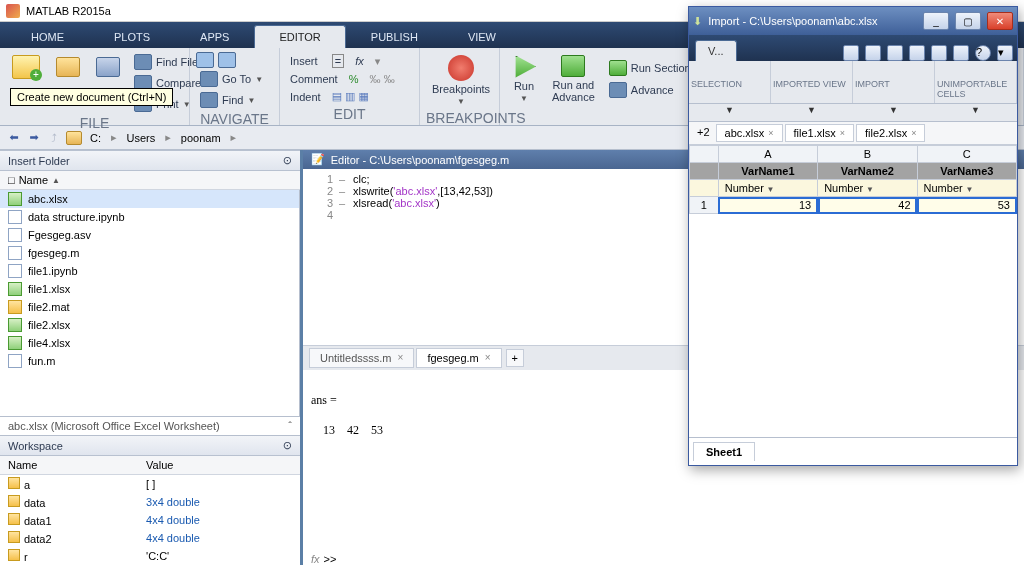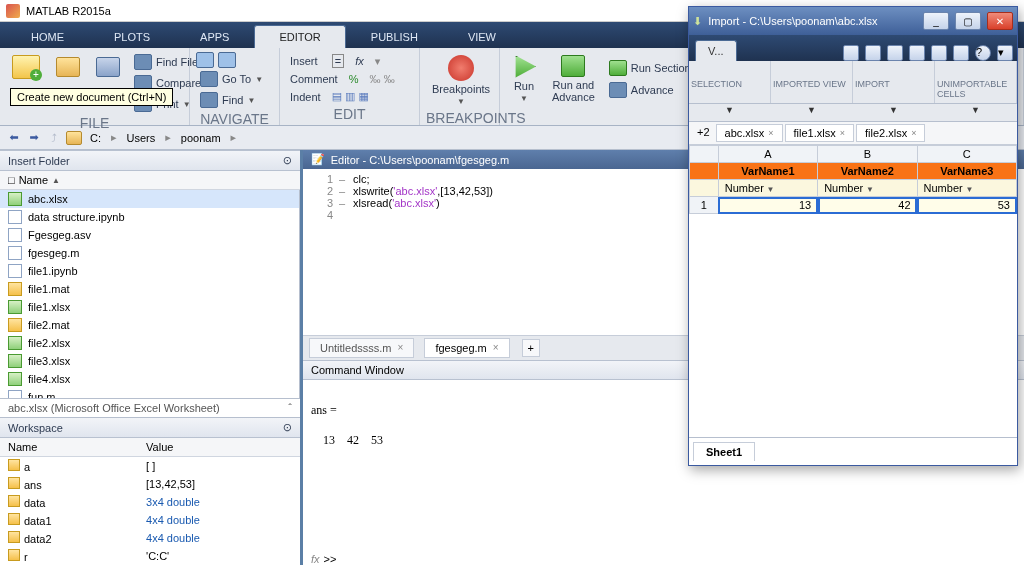--- a/index.html
+++ b/index.html
@@ -43,21 +43,21 @@
 .wstable td.val{color:#1a5ab0;}
 .center{flex:1;display:flex;flex-direction:column;background:#fff;border-left:3px solid #5b7fa6}
 .ed-title{background:linear-gradient(#5f7fac,#4a6691);color:#fff;padding:3px 8px;display:flex;align-items:center;gap:6px;font-size:11px}
 .ed-body{flex:1;padding:4px 0;font-family:Consolas,monospace;font-size:12px;overflow:auto;position:relative}
 .ed-line{display:flex;padding:0 6px}
 .ed-line .ln{width:30px;text-align:right;color:#888;padding-right:6px}
 .ed-line .dash{width:14px;color:#888}
 .ed-line .code{white-space:pre}
 .kw{color:#000}
 .str{color:#a335c7}
-.ed-tabs{border-top:1px solid #c6cdd9;background:#e6e9ee;display:flex;align-items:center;padding:2px 6px;gap:10px}
+.ed-tabs{border-top:1px solid #c6cdd9;background:#e6e9ee;display:flex;align-items:center;padding:2px 6px;gap:2px}
 .ed-tab{background:#f7f8fa;border:1px solid #c6cdd9;padding:3px 10px;display:flex;align-items:center;gap:6px;font-size:11px;color:#555;cursor:pointer}
 .ed-tab.active{background:#fff;color:#000}
 .ed-tab .x{color:#888;font-size:10px}
 .addtab{width:18px;height:18px;border:1px solid #c6cdd9;background:#f7f8fa;display:flex;align-items:center;justify-content:center;cursor:pointer;margin-left:2px}
 .cmd-title{background:linear-gradient(#f2f4f8,#e0e5ee);border-top:1px solid #b8c1d0;border-bottom:1px solid #b8c1d0;padding:3px 8px;font-size:11px}
 .cmd-body{flex:1;padding:8px;font-family:Liberation Serif, serif;font-size:12px;white-space:pre}
 .prompt{display:flex;align-items:center;gap:4px;padding:0 8px;font-family:Consolas,monospace}
 .import-win{position:absolute;left:688px;top:6px;width:330px;height:460px;background:#f0f3f7;border:1px solid #3b5aa0;box-shadow:2px 4px 12px rgba(0,0,0,.35);display:flex;flex-direction:column}
 .iw-title{height:28px;background:linear-gradient(#6d8fc1,#3e5f98);display:flex;align-items:center;padding:0 4px;gap:6px}
 .iw-title .t{flex:1;color:#fff;font-size:11px;white-space:nowrap;overflow:hidden}
@@ -69,21 +69,21 @@
 .iw-sg{flex:1;text-align:left;font-size:9px;color:#6a7689;padding:18px 2px 4px;border-right:1px solid #c6cdd9;position:relative}
 .iw-sg::after{content:"▼";position:absolute;left:50%;bottom:-12px;transform:translateX(-50%);font-size:9px;color:#333}
 .iw-drop{height:18px;background:#e6e9ee;border-bottom:1px solid #b6bfce}
 .iw-tabs{background:#f5f6f8;display:flex;padding:2px 4px;gap:2px;border-bottom:1px solid #c6cdd9}
 .iw-tab{background:#fff;border:1px solid #c6cdd9;padding:2px 8px;font-size:11px;display:flex;align-items:center;gap:4px;cursor:pointer}
 .iw-tab .x{color:#888;font-size:9px}
 .iw-grid{flex:1;background:#fff;overflow:auto;border-bottom:1px solid #b6bfce}
 .iw-grid table{border-collapse:collapse;width:100%}
 .iw-grid th,.iw-grid td{border:1px solid #c6cdd9;padding:2px 6px;font-size:11px;text-align:center}
 .iw-grid .colhdr{background:#f0f3f7;font-weight:normal}
-.iw-grid .varhdr{background:#f97316;font-weight:bold}
+.iw-grid .varhdr{background:#a3a3a3;font-weight:bold}
 .iw-grid .typerow td{background:#fbf7de;text-align:left;font-size:10px}
 .iw-grid .numrow td{background:#fffde9;text-align:right}
 .iw-grid .numrow td.rh{background:#f0f3f7;text-align:center}
 .iw-grid .sel{outline:2px solid #2b6cd4;outline-offset:-2px}
 .iw-sheet{background:#fff;padding:4px}
 .iw-sheet .sh{display:inline-block;border:1px solid #c6cdd9;border-bottom:none;padding:3px 12px;background:#fff;font-size:11px;font-weight:bold}
 .caret{font-size:8px;color:#555}
 .qat{display:flex;gap:6px;align-items:center;margin-left:auto;padding-right:4px}
 .qico{width:16px;height:16px;border:1px solid #6b84ad;border-radius:2px;background:linear-gradient(#eef3fb,#c5d3ea);cursor:pointer}
 </style>
@@ -254,38 +254,30 @@
         </div>
         <div class="frow">
           <span class="fico file"></span>
           <span>fgesgeg.m</span>
         </div>
         <div class="frow">
           <span class="fico file"></span>
           <span>file1.ipynb</span>
         </div>
         <div class="frow">
-          <span class="fico mat"></span>
-          <span>file1.mat</span>
-        </div>
-        <div class="frow">
           <span class="fico xls"></span>
           <span>file1.xlsx</span>
         </div>
         <div class="frow">
           <span class="fico mat"></span>
           <span>file2.mat</span>
         </div>
         <div class="frow">
           <span class="fico xls"></span>
           <span>file2.xlsx</span>
-        </div>
-        <div class="frow">
-          <span class="fico xls"></span>
-          <span>file3.xlsx</span>
         </div>
         <div class="frow">
           <span class="fico xls"></span>
           <span>file4.xlsx</span>
         </div>
         <div class="frow">
           <span class="fico file"></span>
           <span>fun.m</span>
         </div>
       </div>
@@ -301,24 +293,20 @@
       <thead>
           <tr>
             <th>Name</th>
             <th>Value</th>
           </tr>
         </thead>
       <tbody id="wsbody">
           <tr>
             <td><span class="fico mat" style="width:12px;height:12px;margin-right:4px"></span>a</td>
             <td>[ ]</td>
-          </tr>
-          <tr>
-            <td><span class="fico mat" style="width:12px;height:12px;margin-right:4px"></span>ans</td>
-            <td>[13,42,53]</td>
           </tr>
           <tr>
             <td><span class="fico mat" style="width:12px;height:12px;margin-right:4px"></span>data</td>
             <td class="val">3x4 double</td>
           </tr>
           <tr>
             <td><span class="fico mat" style="width:12px;height:12px;margin-right:4px"></span>data1</td>
             <td class="val">4x4 double</td>
           </tr>
           <tr>
@@ -358,21 +346,20 @@
           <span class="ln">4</span>
           <span class="dash"></span>
           <span class="code"><span class="kw"></span></span>
         </div>
       </div>
     <div class="ed-tabs" id="edtabs">
         <span class="ed-tab">Untitledssss.m <span class="x">×</span></span>
         <span class="ed-tab active">fgesgeg.m <span class="x">×</span></span>
         <span class="addtab">+</span>
       </div>
-    <div class="cmd-title">Command Window</div>
     <div class="cmd-body">
 ans =
 
     13    42    53
 </div>
     <div class="prompt">
         <i style="font-style:italic;color:#888">fx</i>
         <span>&gt;&gt;</span>
       </div>
   </div>

